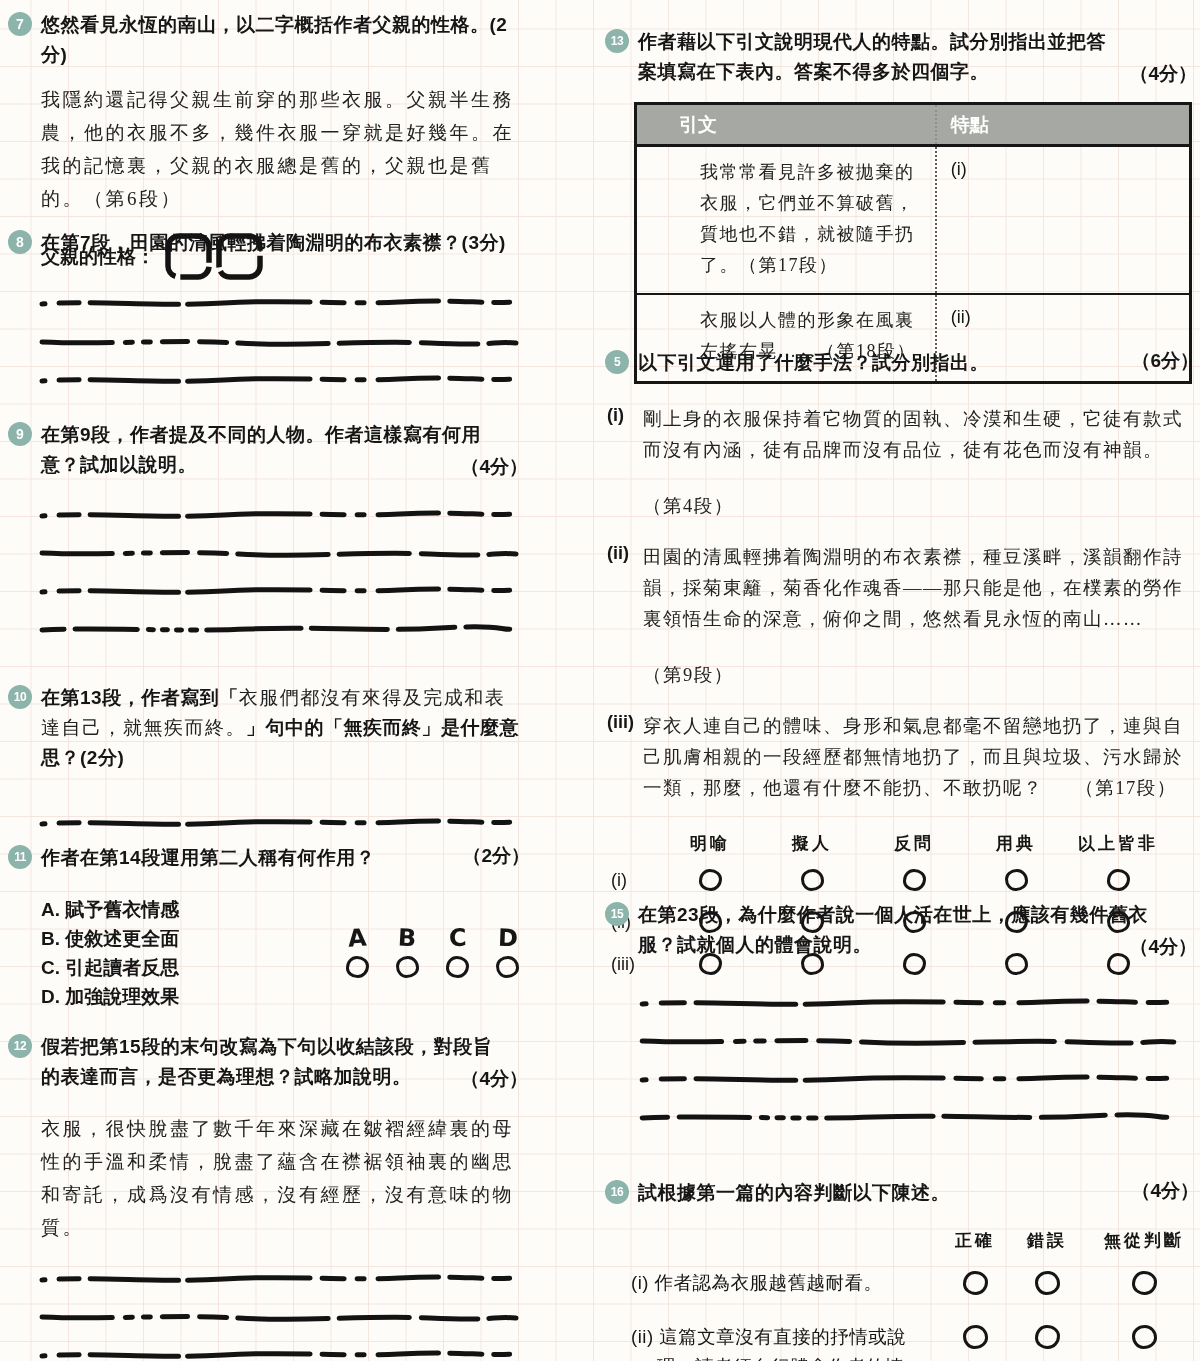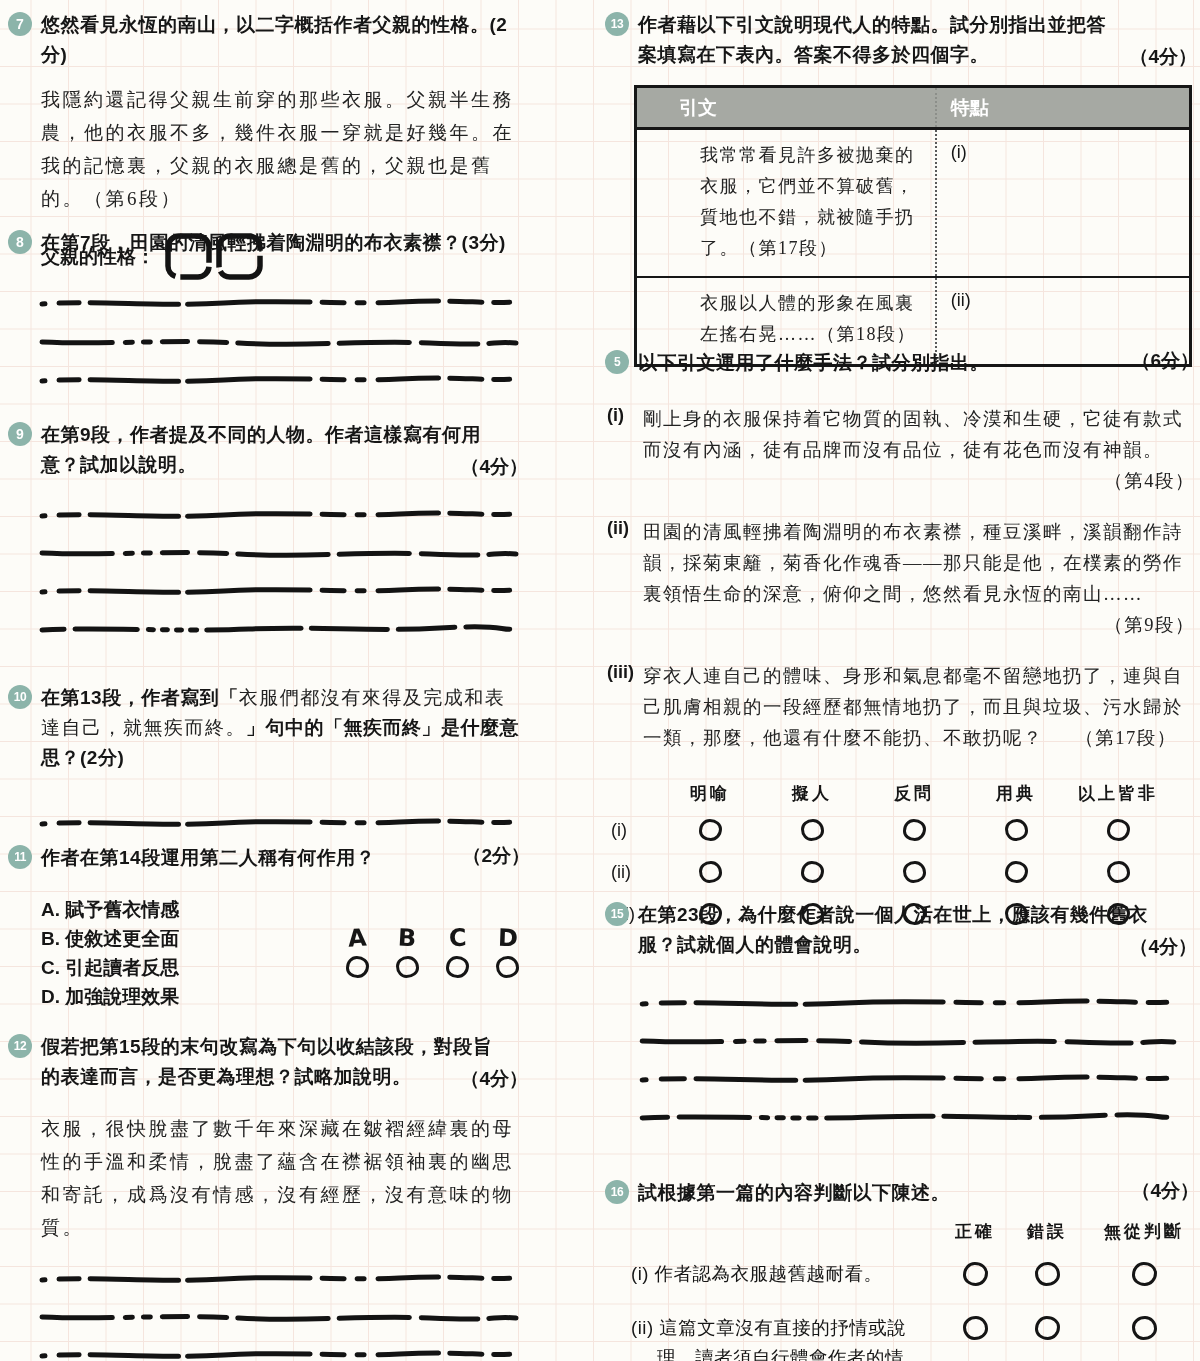--- a/index.html
+++ b/index.html
@@ -73,36 +73,36 @@
   .trow .th:nth-child(2), .trow .td:nth-child(2) { border-left:2px dotted #5a5a5a; }
   .trow.thead .th:nth-child(2) { border-left:2px dotted #8c8f8a; }
   .trow.body2 { border-top:2px solid #161616; }
   .trow.body1 { border-top:3px solid #161616; min-height:92px; }
   .trow.body2 { min-height:88px; }
 
   
   .q14-item { display:flex; margin:20px 0 0 2px; }
   .item-label { flex:0 0 36px; font-size:18px; font-weight:600; padding-top:1px; }
   .item-body { flex:1; font-size:18.5px; line-height:31px; letter-spacing:1.5px; }
-  .item-ref { display:block; text-align:right; padding-right:4px; }
+  .item-ref { display:block; padding-right:4px;margin-top:25px; }
   .item-ref.inline { display:inline; margin-left:26px; }
 
   
   .mgrid { display:grid; grid-template-columns:48px repeat(5, 102px); align-items:center; }
   .mgrid.hdr { margin:28px 0 0 6px; }
   .mgrid.row { margin:14px 0 0 6px; }
   .hand {
     font-family:"DejaVu Sans", sans-serif; font-size:17px; font-weight:600;
     letter-spacing:3px; text-align:center; transform:rotate(-1deg);
   }
   .rowlabel { font-size:18px; font-weight:500; }
   .mcell { display:flex; justify-content:center; }
 
   .jgrid { display:grid; grid-template-columns:308px 72px 72px 122px; align-items:start; }
-  .jgrid.hdr { margin:12px 0 0 26px; }
+  .jgrid.hdr { margin:21px 0 0 26px; }
   .jgrid.row { margin:16px 0 0 26px; }
   .stmt { font-size:18.5px; font-weight:500; line-height:30px; letter-spacing:0.5px;
           text-indent:-26px; padding-left:26px; }
   .jcell { display:flex; justify-content:center; padding-top:3px; }
 </style>
 </head>
 <body>
 
 <svg width="0" height="0" style="position:absolute">
   <defs>
@@ -225,21 +225,21 @@
       <svg class="ansline" style="margin-top:24px" viewBox="0 0 480 14" preserveAspectRatio="none">
           <use href="#dashA"></use>
         </svg>
 
     </div>
 
   </div>
 
   <div id="col-right" class="col">
 
-    <div class="qblock" style="top:10px">
+    <div class="qblock" style="top:27px">
       <div class="q-head">
         <div class="badge two">13</div>
         <div class="q-title" style="width:470px">作者藉以下引文說明現代人的特點。試分別指出並把答案填寫在下表內。答案不得多於四個字。</div>
         <div class="marks abs">（4分）</div>
       </div>
       <div class="qtable">
         <div class="trow thead">
           <div class="th">引文</div>
           <div class="th">特點</div>
         </div>

